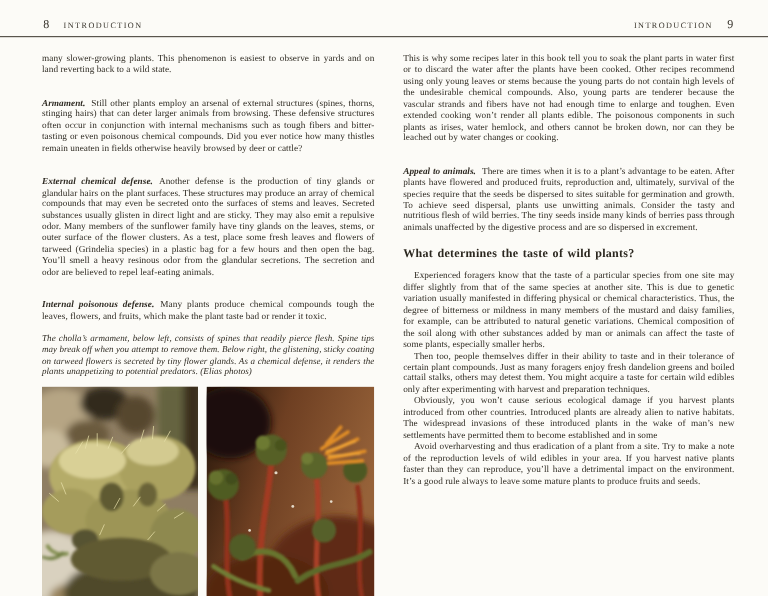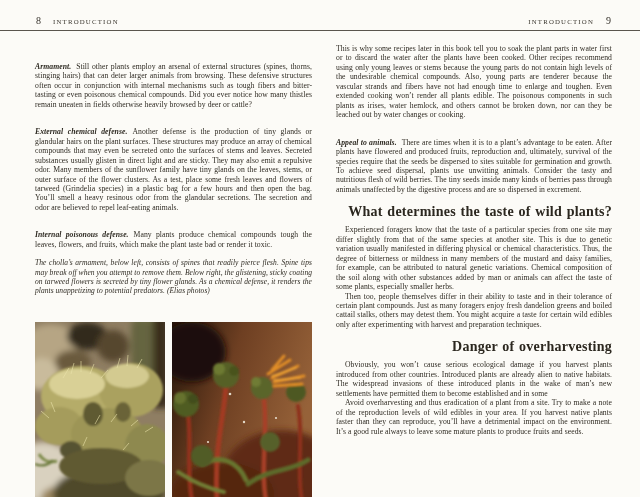--- a/index.html
+++ b/index.html
@@ -19,22 +19,22 @@
   .page-left{left:35px;width:277px}
   .page-right{left:336px;width:276px}
 
   p{margin:0;text-align:justify;font-size:7.7px;line-height:9.45px;
     letter-spacing:0.05px}
   .block{margin-top:18px}
   .runin{font-weight:bold;font-style:italic;padding-right:5px}
   .indent{text-indent:9px}
   .sp-italic{}
   .caption{font-style:italic;margin-top:9px;font-size:7.5px;line-height:9.3px}
-  .section-head{font-size:14px;font-weight:bold;letter-spacing:0.25px;
-    word-spacing:0.9px;margin:13px 0 8px 0;text-align:right;line-height:10px;color:#2b271f}
+  .section-head{font-size:10px;font-weight:bold;letter-spacing:0.25px;
+    word-spacing:0.9px;margin:13px 0 8px 0;text-align:left;line-height:10px;color:#2b271f}
 
   .photos{position:absolute;left:35px;top:322px;display:flex;gap:7px}
   .photo{display:block;overflow:hidden}
   svg{display:block}
 </style>
 </head>
 <body>
 
 <div class="running-head">
   <div class="rh-group">
@@ -42,20 +42,21 @@
     <span class="rh-title">INTRODUCTION</span>
   </div>
   <div class="rh-group">
     <span class="rh-title">INTRODUCTION</span>
     <span class="pagenum">9</span>
   </div>
 </div>
 <div class="rule"></div>
 
 <div class="page page-left">
+  <p><span>many slower-growing plants. This phenomenon is easiest to observe in yards and on land reverting back to a wild state.</span></p>
 
   <p class="block">
     <span class="runin">Armament.</span><span>Still other plants employ an arsenal of external structures (spines, thorns, stinging hairs) that can deter larger animals from browsing. These defensive structures often occur in conjunction with internal mechanisms such as tough fibers and bitter-tasting or even poisonous chemical compounds. Did you ever notice how many thistles remain uneaten in fields otherwise heavily browsed by deer or cattle?</span>
   </p>
 
   <p class="block">
     <span class="runin">External chemical defense.</span><span>Another defense is the production of tiny glands or glandular hairs on the plant surfaces. These structures may produce an array of chemical compounds that may even be secreted onto the surfaces of stems and leaves. Secreted substances usually glisten in direct light and are sticky. They may also emit a repulsive odor. Many members of the sunflower family have tiny glands on the leaves, stems, or outer surface of the flower clusters. As a test, place some fresh leaves and flowers of tarweed (</span><span class="sp-italic">Grindelia</span><span> species) in a plastic bag for a few hours and then open the bag. You’ll smell a heavy resinous odor from the glandular secretions. The secretion and odor are believed to repel leaf-eating animals.</span>
   </p>
 
   <p class="block">
@@ -190,17 +191,16 @@
 
   <p class="block">
     <span class="runin">Appeal to animals.</span><span>There are times when it is to a plant’s advantage to be eaten. After plants have flowered and produced fruits, reproduction and, ultimately, survival of the species require that the seeds be dispersed to sites suitable for germination and growth. To achieve seed dispersal, plants use unwitting animals. Consider the tasty and nutritious flesh of wild berries. The tiny seeds inside many kinds of berries pass through animals unaffected by the digestive process and are so dispersed in excrement.</span>
   </p>
 
   <h2 class="section-head">What determines the taste of wild plants?</h2>
 
   <p class="indent"><span>Experienced foragers know that the taste of a particular species from one site may differ slightly from that of the same species at another site. This is due to genetic variation usually manifested in differing physical or chemical characteristics. Thus, the degree of bitterness or mildness in many members of the mustard and daisy families, for example, can be attributed to natural genetic variations. Chemical composition of the soil along with other substances added by man or animals can affect the taste of some plants, especially smaller herbs.</span></p>
   <p class="indent"><span>Then too, people themselves differ in their ability to taste and in their tolerance of certain plant compounds. Just as many foragers enjoy fresh dandelion greens and boiled cattail stalks, others may detest them. You might acquire a taste for certain wild edibles only after experimenting with harvest and preparation techniques.</span></p>
 
-  <h2 class="section-head">Danger of overharvesting</h2>
 
   <p class="indent"><span>Obviously, you won’t cause serious ecological damage if you harvest plants introduced from other countries. Introduced plants are already alien to native habitats. The widespread invasions of these introduced plants in the wake of man’s new settlements have permitted them to become established and in some</span></p>
   <p class="indent"><span>Avoid overharvesting and thus eradication of a plant from a site. Try to make a note of the reproduction levels of wild edibles in your area. If you harvest native plants faster than they can reproduce, you’ll have a detrimental impact on the environment. It’s a good rule always to leave some mature plants to produce fruits and seeds.</span></p>
 </div>
 
 </body></html>

